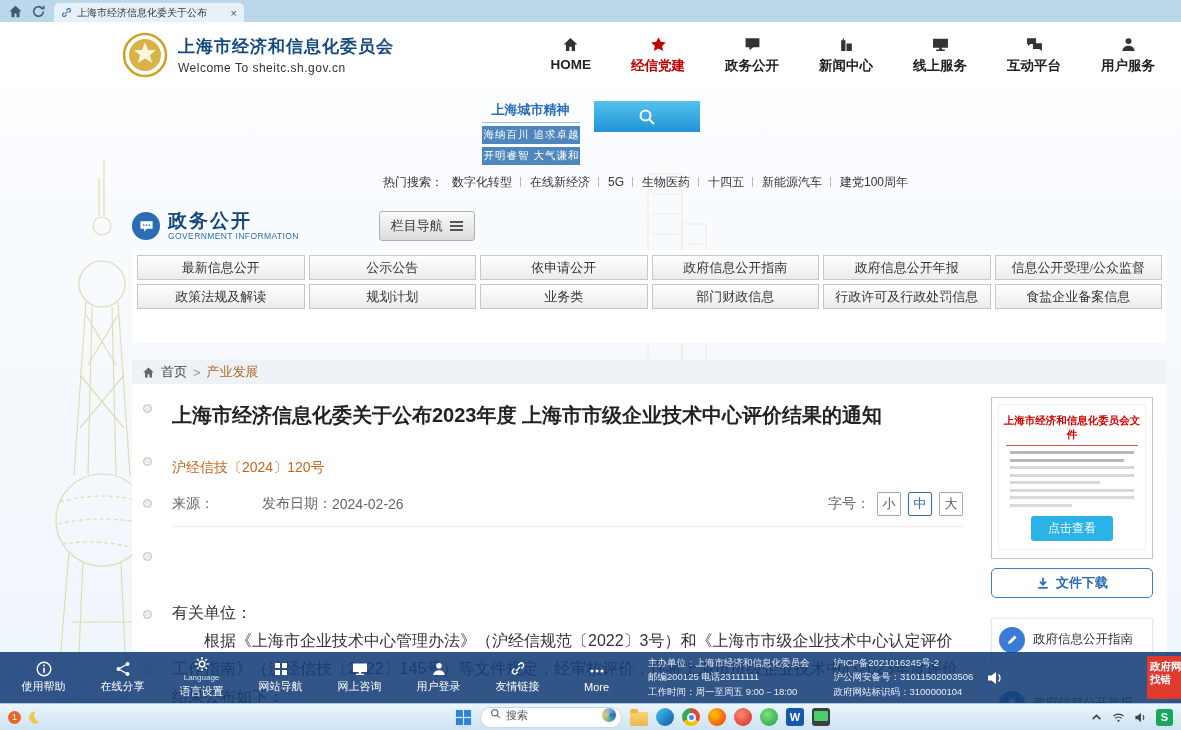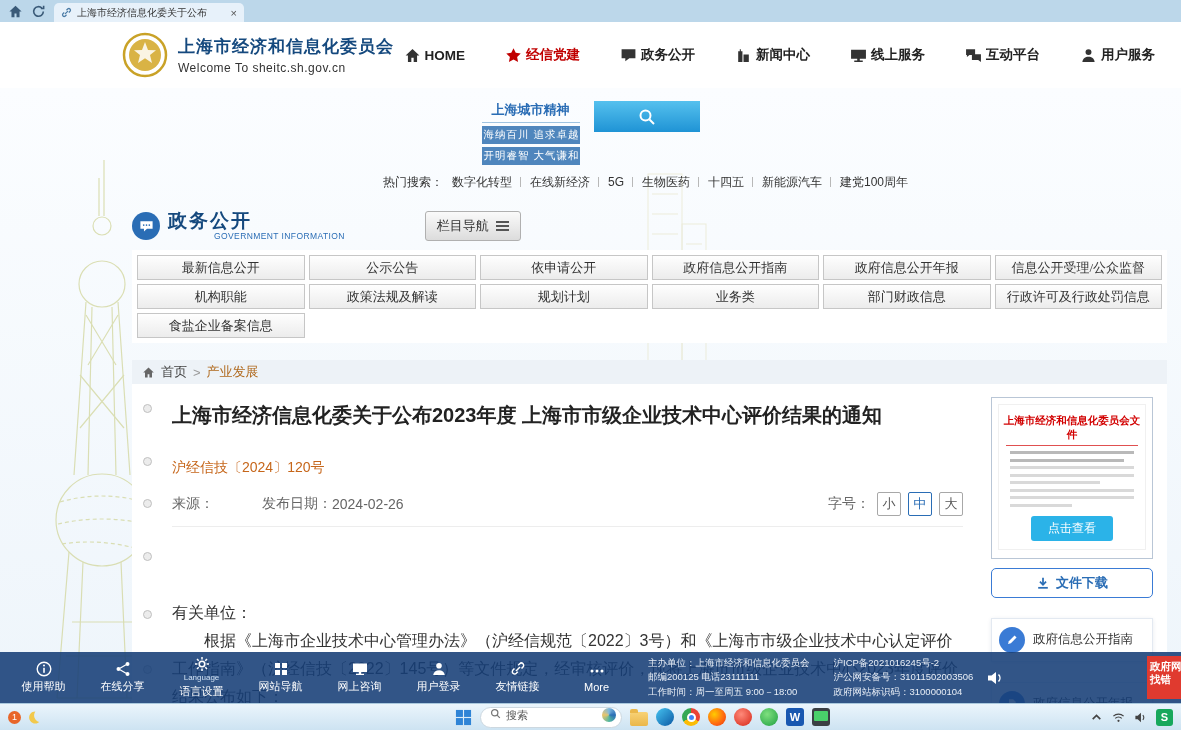--- a/index.html
+++ b/index.html
@@ -15,21 +15,21 @@
   .tab-title { white-space:nowrap; overflow:hidden; flex:1; }
   .tab-close { color:#555; font-size:11px; cursor:pointer; }
 
   
   header { height:66px; background:#fff; display:flex; align-items:center; padding:0 26px 0 122px; position:relative; z-index:3; }
   .logo { flex:none; display:flex; }
   .site-id { margin-left:10px; }
   .site-title { font-size:17px; font-weight:bold; color:#15497e; letter-spacing:1px; }
   .site-welcome { font-size:12px; color:#333; margin-top:3px; letter-spacing:.5px; }
   .main-nav { margin-left:auto; display:flex; gap:40px; }
-  .nav-item { display:flex; flex-direction:row; align-items:center; gap:4px; text-decoration:none; color:#222; cursor:pointer; }
+  .nav-item { display:flex; flex-direction:column; align-items:center; gap:4px; text-decoration:none; color:#222; cursor:pointer; }
   .nav-item .nav-icon { width:17px; height:17px; display:inline-flex; color:#333; }
   .nav-item .nav-label { font-size:13.5px; font-weight:bold; white-space:nowrap; }
   .nav-item.red, .nav-item.red .nav-icon { color:#c00000; }
 
   
   .page { position:relative; height:615px; background:linear-gradient(180deg,#fbfdff 0%,#eef5fb 100%); }
   .tower { position:absolute; left:42px; top:72px; opacity:.8; z-index:1; }
   .sketch2 { position:absolute; left:628px; top:78px; opacity:.55; z-index:1; }
 
   
@@ -43,21 +43,21 @@
   .search-btn { width:106px; height:31px; border:none; background:linear-gradient(180deg,#55c1ee,#1f93d5); display:flex; align-items:center; justify-content:center; color:#fff; cursor:pointer; }
   .hot-row { margin-top:9px; font-size:12px; color:#333; text-align:center; padding-left:119px; position:relative; z-index:2; }
   .hot-term { color:#333; text-decoration:none; margin:0 9px; position:relative; cursor:pointer; }
   .hot-term + .hot-term::before { content:""; position:absolute; left:-10px; top:2px; width:1px; height:10px; background:#b8b8b8; }
 
   
   .gov-head { display:flex; align-items:center; margin:20px 0 9px 132px; position:relative; z-index:2; }
   .gov-icon { width:28px; height:28px; border-radius:50%; background:#2a6db5; display:flex; align-items:center; justify-content:center; flex:none; }
   .gov-titles { margin-left:8px; }
   .gov-title { font-size:19px; font-weight:bold; color:#15497e; line-height:20px; letter-spacing:2px; }
-  .gov-sub { font-size:8.5px; color:#2a6db5; letter-spacing:.4px;margin-left:46px; }
+  .gov-sub { font-size:8.5px; color:#2a6db5; letter-spacing:.4px; }
   .col-nav-btn { margin-left:80px; display:flex; align-items:center; gap:7px; border:1px solid #b0b0b0; background:linear-gradient(#fafafa,#dcdcdc); border-radius:3px; padding:5px 11px; font-size:13px; color:#333; cursor:pointer; }
   .burger { width:13px; height:10px; border-top:2px solid #555; border-bottom:2px solid #555; position:relative; }
   .burger::after { content:""; position:absolute; left:0; right:0; top:2px; height:2px; background:#555; }
 
   
   .menu-wrap { margin:0 0 0 132px; width:1035px; background:#fff; padding:5px; display:grid; grid-template-columns:repeat(6,1fr); gap:4px; position:relative; z-index:2;font-family:Liberation Serif, serif; }
   .menu-cell { height:25px; line-height:23px; text-align:center; font-size:13px; color:#333; text-decoration:none; border:1px solid #c6c6c6; background:linear-gradient(#fefefe,#ececec); overflow:hidden; white-space:nowrap; cursor:pointer; }
   .menu-cell.empty { border:none; background:transparent; cursor:default; }
 
   
@@ -300,21 +300,20 @@
       </button>
     </div>
 
     <div class="menu-wrap">
       <a class="menu-cell">最新信息公开</a>
       <a class="menu-cell">公示公告</a>
       <a class="menu-cell">依申请公开</a>
       <a class="menu-cell">政府信息公开指南</a>
       <a class="menu-cell">政府信息公开年报</a>
       <a class="menu-cell">信息公开受理/公众监督</a>
-      <a class="menu-cell">机构职能</a>
       <a class="menu-cell">政策法规及解读</a>
       <a class="menu-cell">规划计划</a>
       <a class="menu-cell">业务类</a>
       <a class="menu-cell">部门财政信息</a>
       <a class="menu-cell">行政许可及行政处罚信息</a>
       <a class="menu-cell">食盐企业备案信息</a>
       <span class="menu-cell empty"></span>
       <span class="menu-cell empty"></span>
       <span class="menu-cell empty"></span>
       <span class="menu-cell empty"></span>

